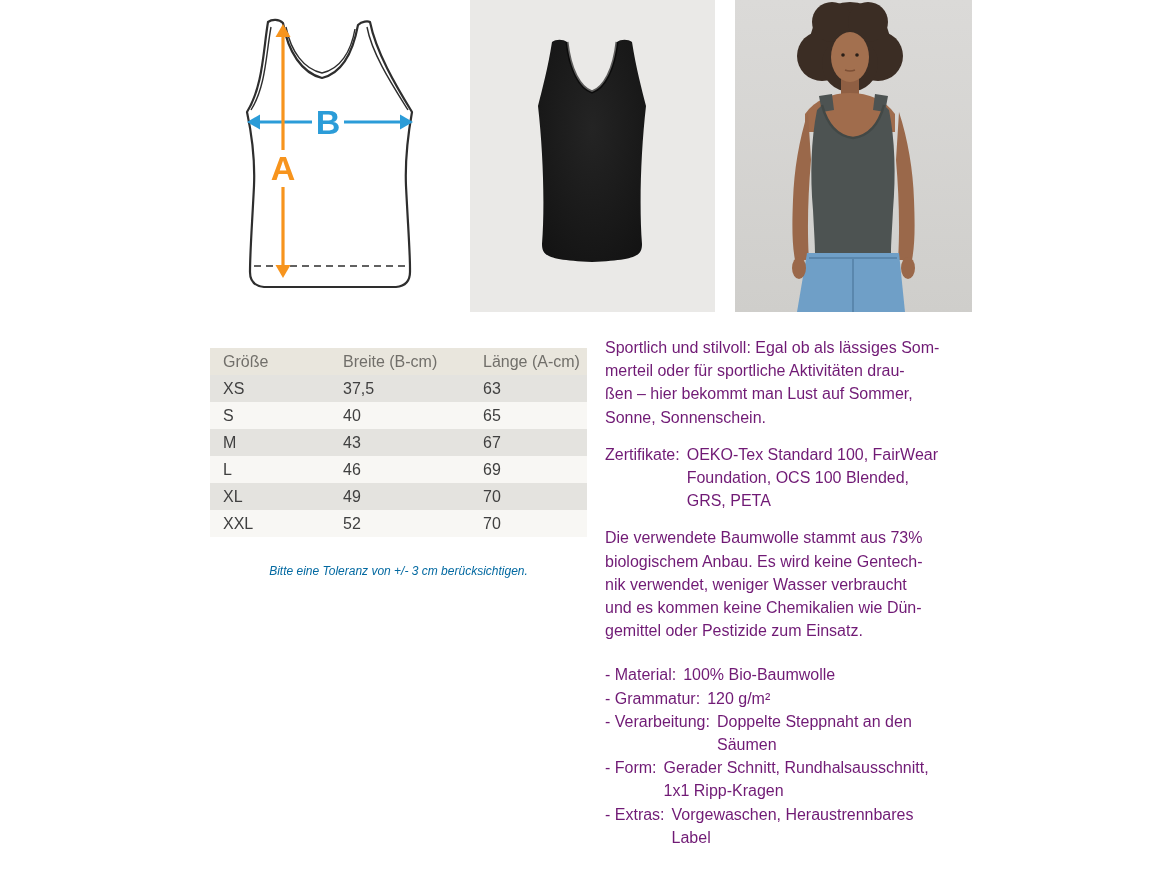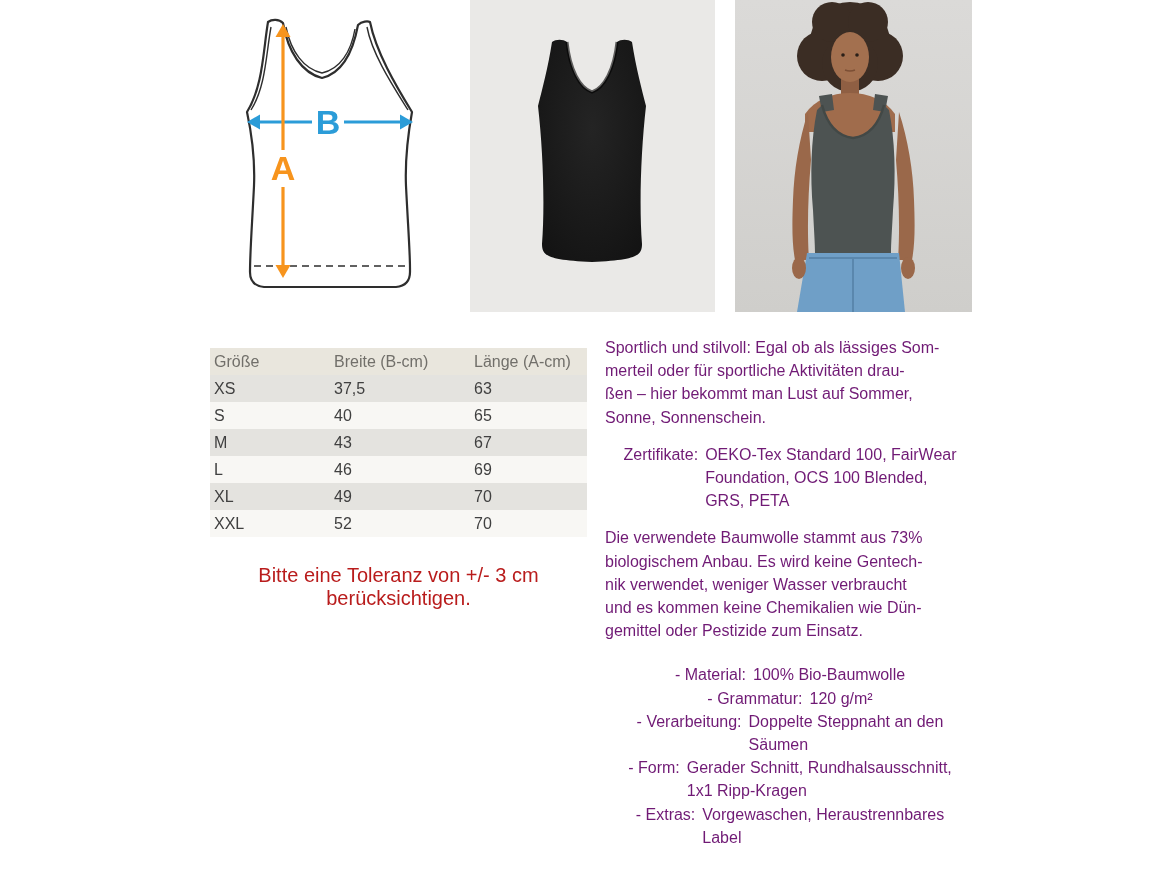--- a/index.html
+++ b/index.html
@@ -8,35 +8,35 @@
 
   
   .img-box{position:absolute;top:0;height:312px;}
   .diagram{left:210px;width:245px;background:#ffffff;}
   .photo-flat{left:470px;width:245px;background:#eae9e7;}
   .photo-model{left:735px;width:237px;}
 
   
   .size-table{position:absolute;left:210px;top:348px;width:377px;font-size:16px;}
   .t-row{display:grid;grid-template-columns:120px 140px 1fr;height:27px;align-items:center;}
-  .t-row > div{padding-left:4px;}
+  .t-row > div{padding-left:13px;}
   .t-head{background:#e9e6dd;color:#716f6a;}
   .t-body .t-row{color:#404040;}
   .t-body .t-row:nth-child(odd){background:#e4e3df;}
   .t-body .t-row:nth-child(even){background:#f8f7f4;}
 
   .tolerance{position:absolute;left:210px;top:564px;width:377px;text-align:center;
-             font-size:20px;color:#b91c1c;}
+             font-size:12px;color:#0369a1;font-style:italic;}
 
   
   .description{position:absolute;left:605px;top:336px;width:370px;
                font-size:16px;line-height:23.2px;color:#701a75;}
   .pre{white-space:pre-line;}
   .para{margin:0 0 14px 0;}
-  .hang{display:flex;align-items:flex-start;justify-content:center;}
+  .hang{display:flex;align-items:flex-start;}
   .hang .lbl{flex:0 0 auto;margin-right:7px;white-space:pre;}
   .hang .val{white-space:pre-line;}
   .specs{margin-top:21px;}
 </style>
 </head>
 <body>
 
 <div class="page">
 
   <div class="img-box diagram">

